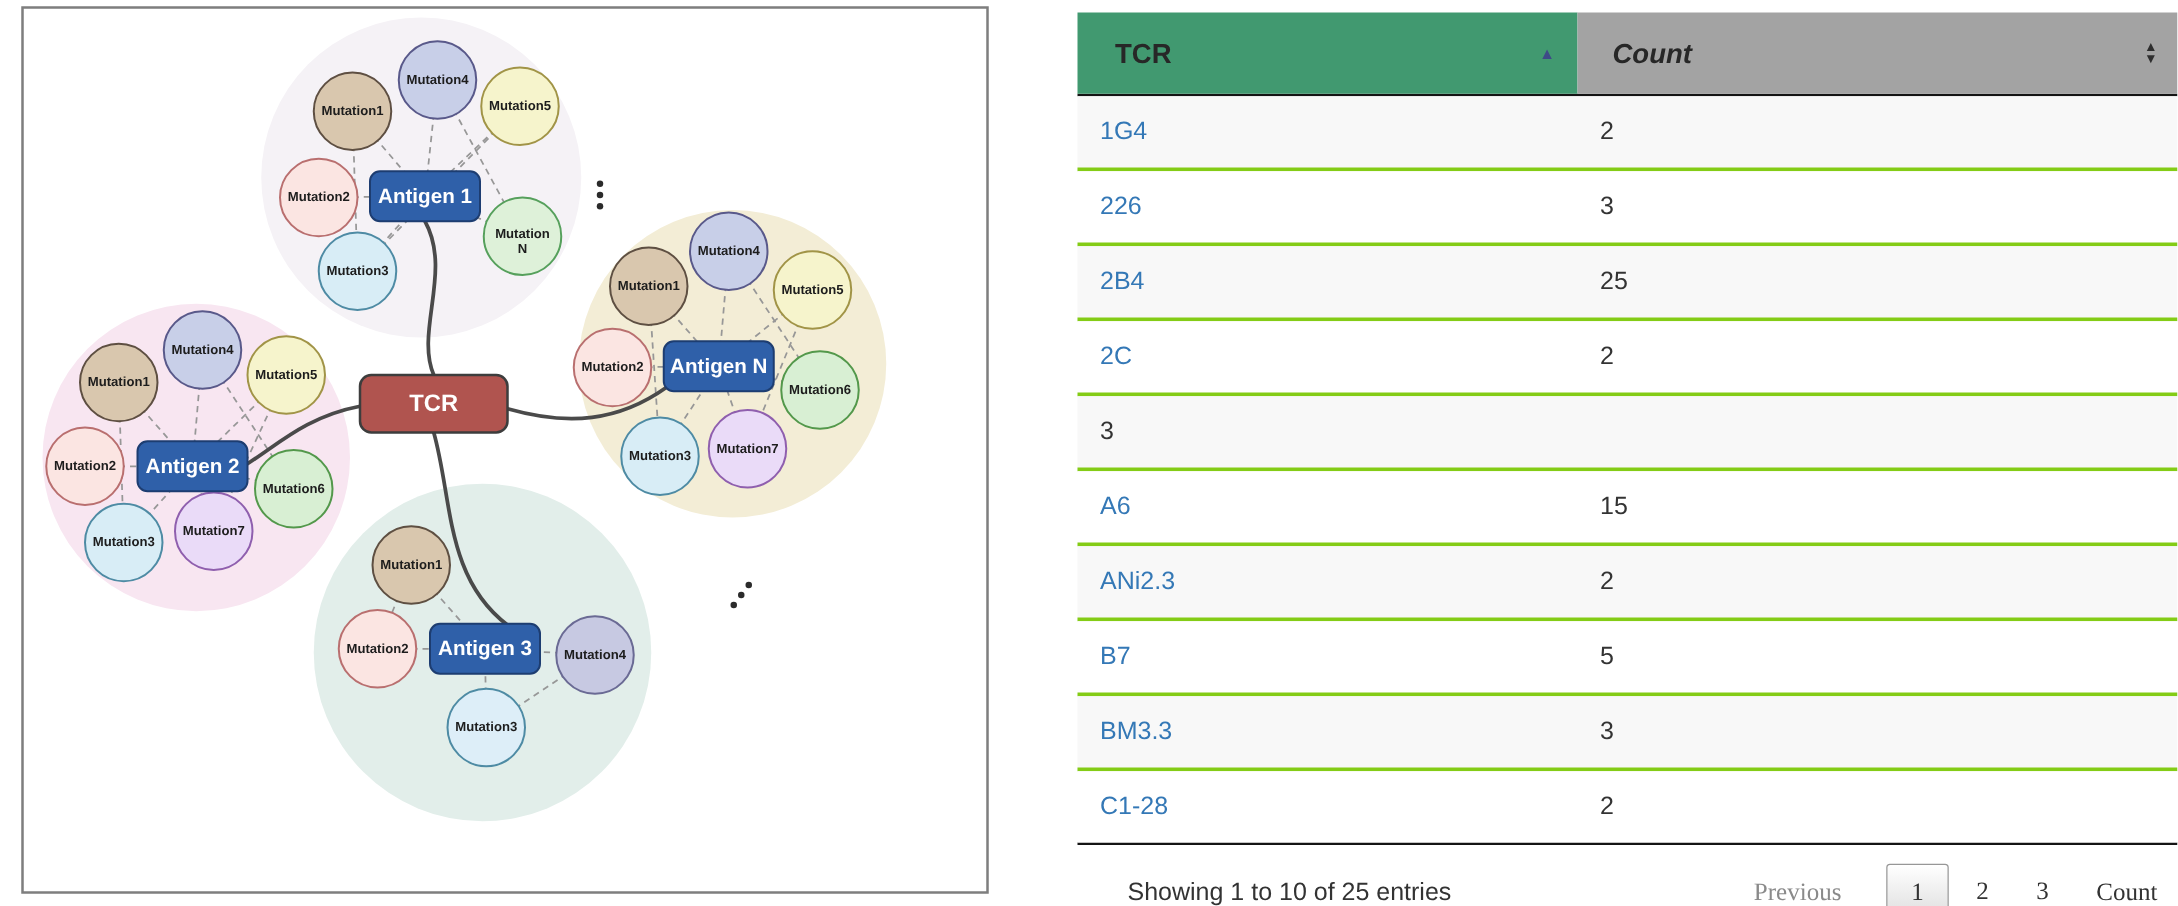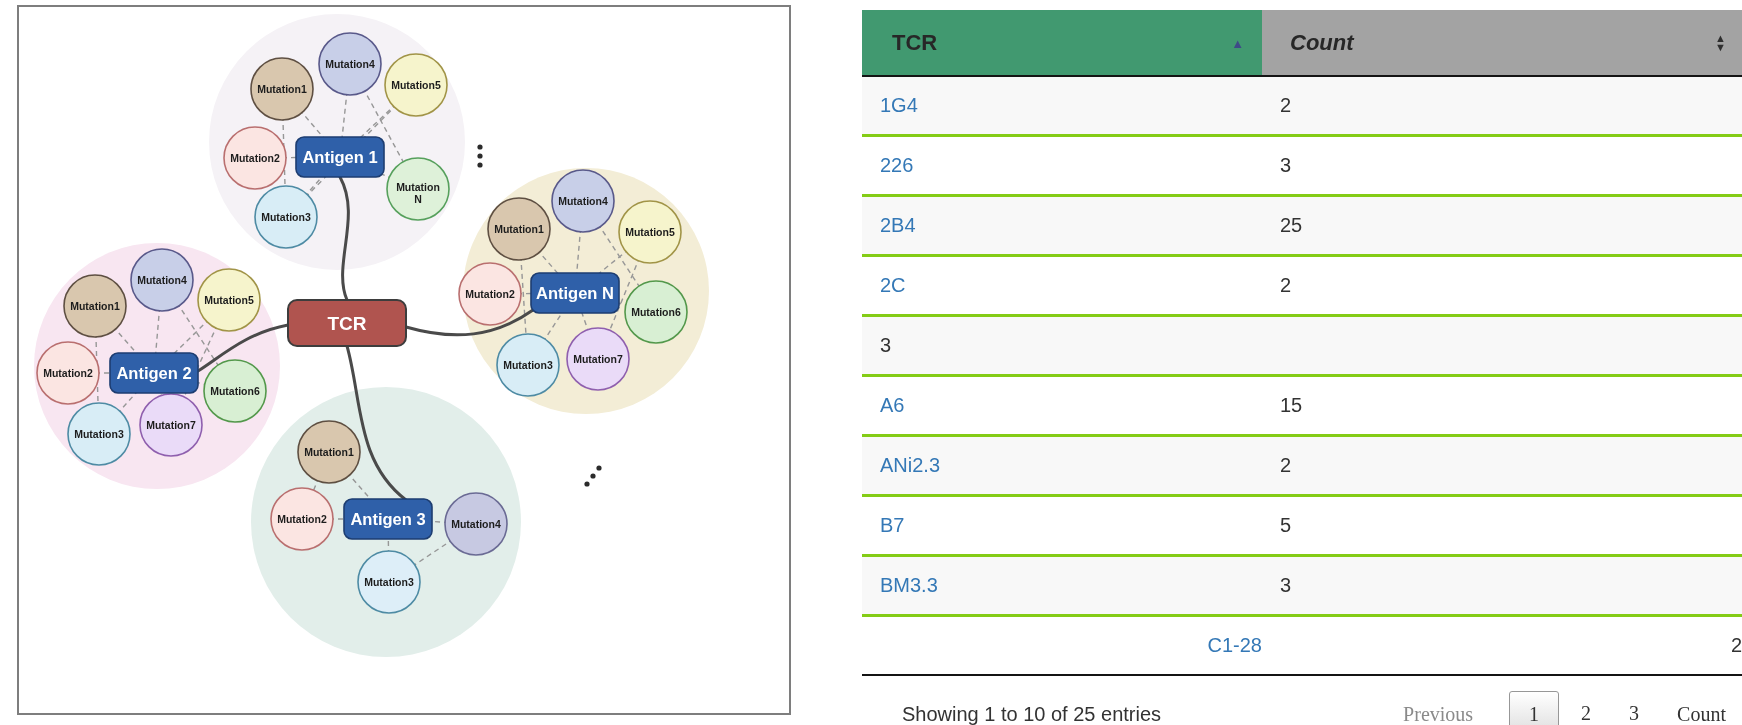--- a/index.html
+++ b/index.html
@@ -32,21 +32,21 @@
   .sort-asc{
     position:absolute;right:18px;top:50%;transform:translateY(-50%);
     font-size:13px;color:#3e4a87;line-height:13px;
   }
   .sort-both{
     position:absolute;right:16px;top:50%;transform:translateY(-50%);
     display:flex;flex-direction:column;color:#2e2e2e;font-size:11px;line-height:9px;
   }
   .dt-body{border-bottom:2px solid #141414;}
   .dt-row{display:flex;height:57px;align-items:center;font-size:20px;background:#ffffff;border-bottom:3px solid #84cc16;}
-  .dt-row:last-child{border-bottom:none;text-align:right;}
+  .dt-row:last-child{border-bottom:none;}
   .dt-row.odd{background:#f8f8f8;}
   .dt-cell{padding-left:18px;box-sizing:border-box;}
   .dt-cell-tcr{width:400px;}
   .dt-cell-tcr a{color:#3478b6;text-decoration:none;cursor:pointer;}
   .dt-cell-count{flex:1;color:#333333;}
   .dt-footer{display:flex;justify-content:space-between;align-items:center;margin-top:12px;height:52px;margin-left:40px;}
   .dt-info{font-size:20px;color:#333333;}
   .dt-pagination{display:flex;align-items:center;font-size:20px;color:#333333;font-family:Liberation Serif, serif;}
   .page-btn{padding:11px 16px;margin-left:6px;cursor:pointer;white-space:nowrap;}
   .page-btn.previous{color:#8a8a8a;margin-right:14px;cursor:default;}

